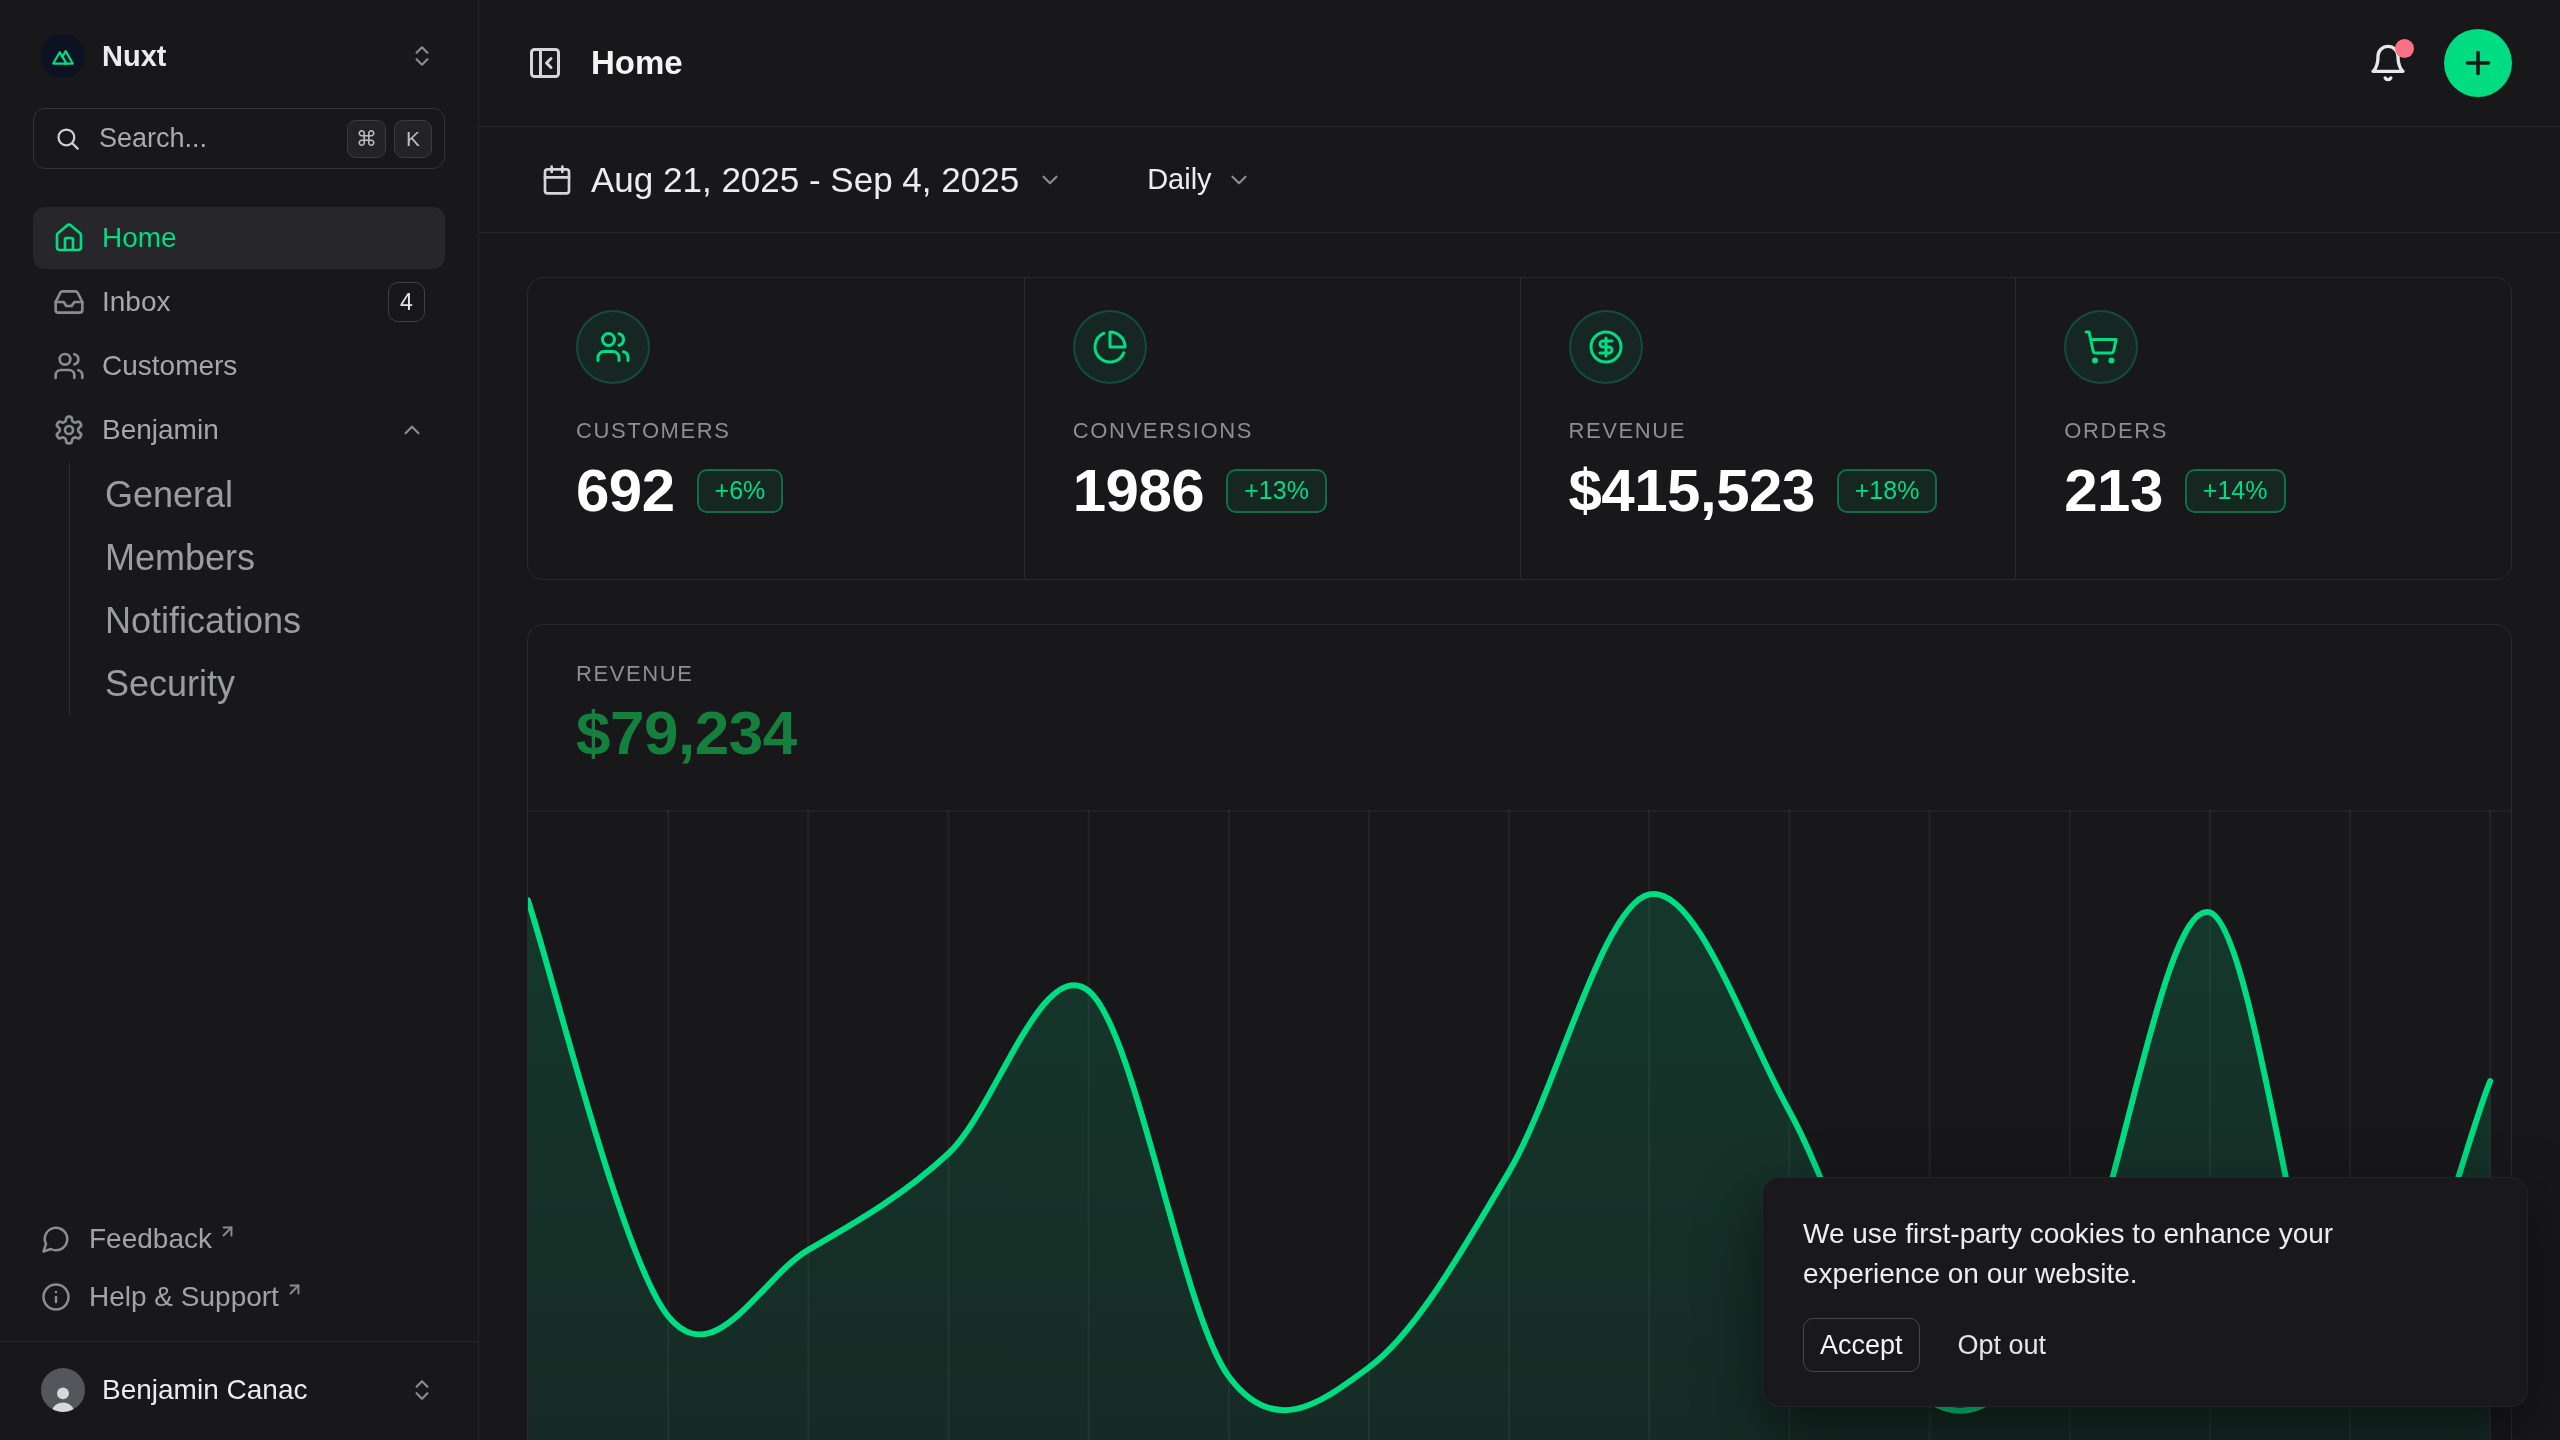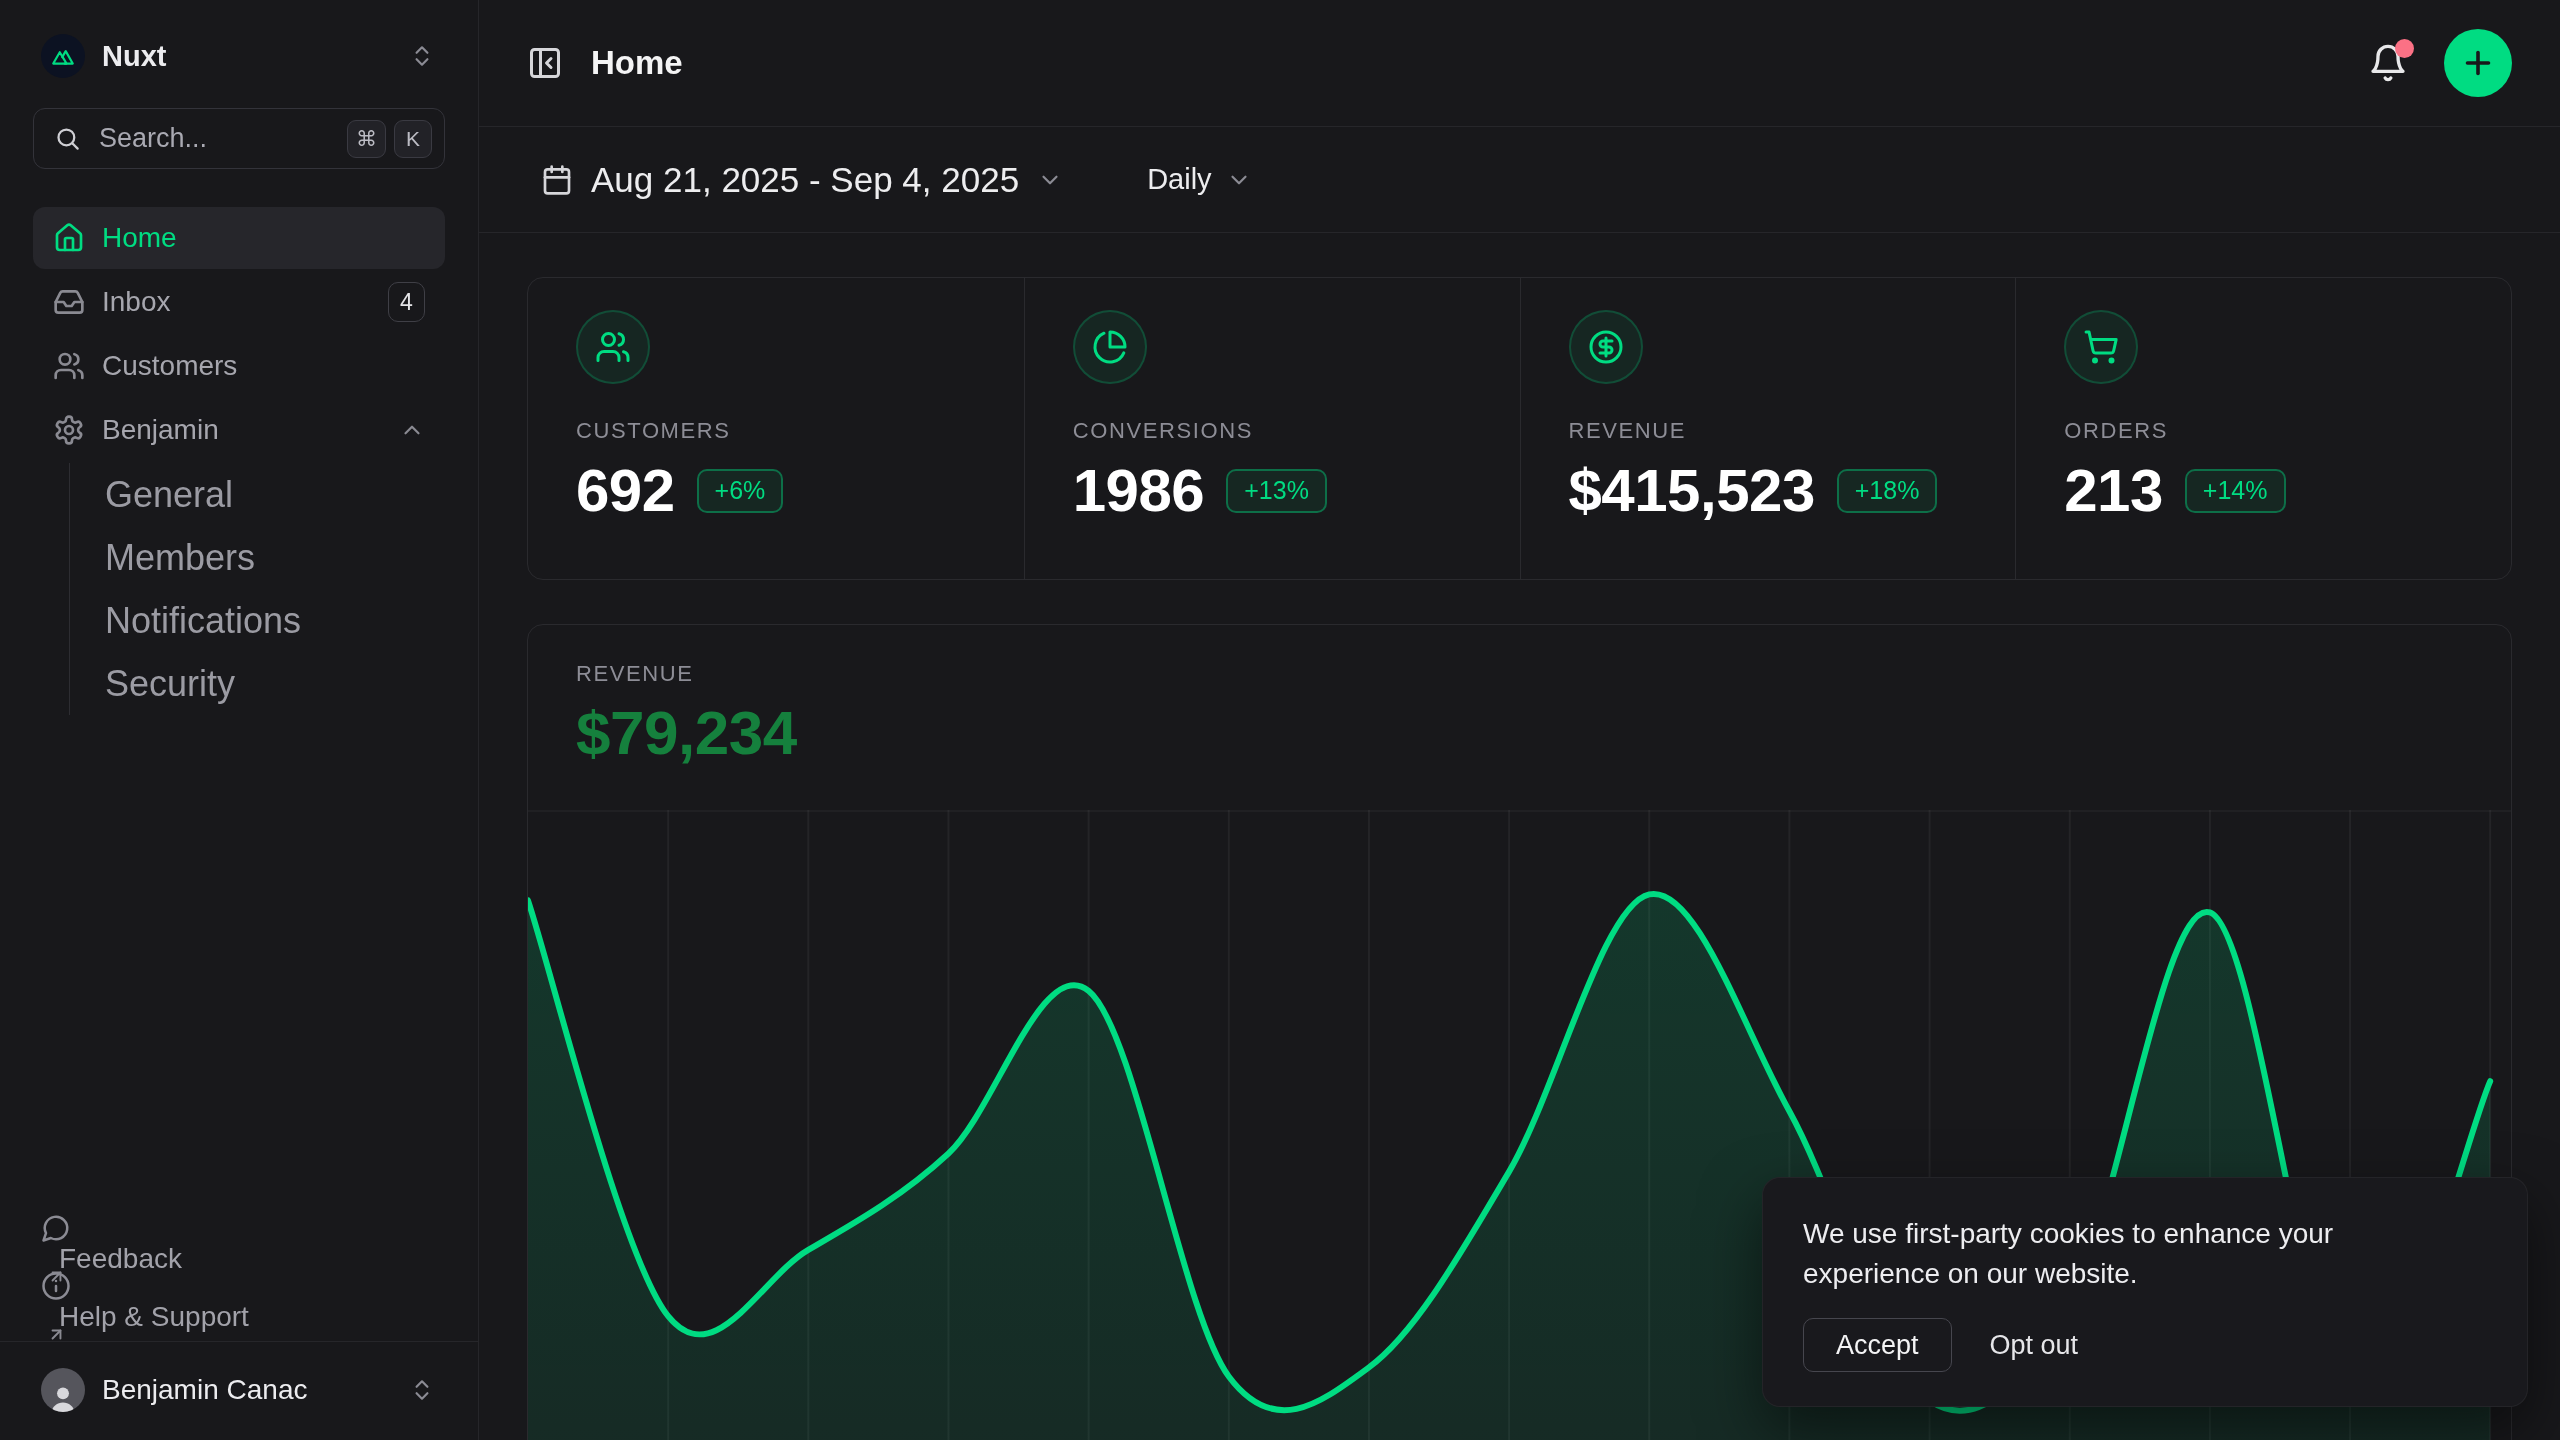--- a/index.html
+++ b/index.html
@@ -31,21 +31,21 @@
   .nav-item-label{font-size:28px;margin-left:17px;flex:1;color:#a6a6ae;}
   .nav-item.active{background:#26262b;}
   .nav-item.active .icon{color:var(--accent);}
   .nav-item.active .nav-item-label{color:var(--accent);}
   .nav-badge{min-width:37px;height:40px;border:1px solid #3f3f46;border-radius:10px;
     display:flex;align-items:center;justify-content:center;font-size:23px;color:#e4e4e7;padding:0 9px;}
   .subnav{margin-left:36px;border-left:1px solid #2d2d32;padding-left:35px;display:flex;flex-direction:column;}
   .subnav-item{height:63px;display:flex;align-items:center;font-size:36px;color:#9b9ba3;cursor:pointer;border-radius:10px;}
   .side-spacer{flex:1;}
   .side-footer{display:flex;flex-direction:column;gap:6px;padding-bottom:18px;}
-  .foot-item{height:52px;display:flex;align-items:flex-start;cursor:pointer;padding:0 8px;flex-direction:column;}
+  .foot-item{height:52px;display:flex;align-items:center;cursor:pointer;padding:0 8px;}
   .foot-label{font-size:28px;color:#a2a2aa;margin-left:18px;}
   .ext{margin-left:6px;transform:translateY(-8px);color:#8a8a92;}
   .side-user-wrap{border-top:1px solid var(--border-soft);margin:0 -33px;padding:12px 33px 14px 33px;}
   .user-row{display:flex;align-items:center;height:72px;border-radius:12px;padding:0 10px 0 8px;cursor:pointer;}
   .avatar{width:44px;height:44px;border-radius:50%;background:#55555c;overflow:hidden;position:relative;flex:0 0 44px;}
   .avatar svg{position:absolute;bottom:-4px;left:50%;transform:translateX(-50%);}
   .user-name{font-size:28px;font-weight:500;color:#ececef;margin-left:17px;flex:1;}
 
   
   .main{flex:1;display:flex;flex-direction:column;min-width:0;}
@@ -81,21 +81,21 @@
   .chart-label{font-size:22px;letter-spacing:1.6px;color:#8d8d96;font-weight:500;}
   .chart-value{margin-top:10px;font-size:62px;font-weight:700;color:#15803d;letter-spacing:-0.5px;}
   .chart-plot{position:absolute;left:0;right:0;top:185px;height:675px;}
   .chart-plot svg{width:100%;height:100%;}
 
   
   .cookie{position:absolute;right:32px;bottom:33px;width:766px;border-radius:18px;background:#19191d;
     border:1px solid rgba(255,255,255,0.05);box-shadow:0 24px 60px rgba(0,0,0,0.5);padding:36px 40px 34px 40px;z-index:10;}
   .cookie-msg{font-size:28px;line-height:40px;color:#ededf0;max-width:650px;}
   .cookie-actions{margin-top:24px;display:flex;align-items:center;gap:38px;}
-  .btn-accept{height:54px;padding:0 32px;border-radius:10px;border:1px solid #46464e;background:transparent;
+  .btn-accept{height:54px;padding:0 16px;border-radius:10px;border:1px solid #46464e;background:transparent;
     color:#f4f4f5;font-size:27px;cursor:pointer;font-family:inherit;}
   .btn-optout{background:none;border:none;color:#e6e6e9;font-size:27px;cursor:pointer;font-family:inherit;padding:0;}
 </style>
 </head>
 <body>
 
 <div class="app">
 
   <aside class="sidebar">
 

